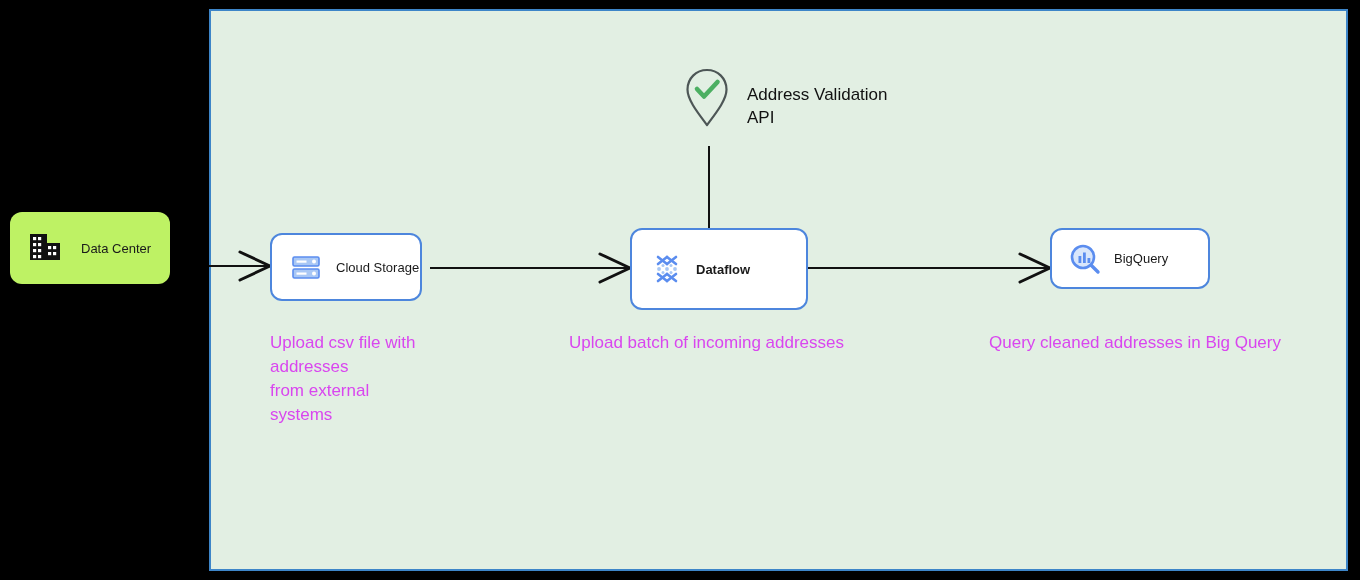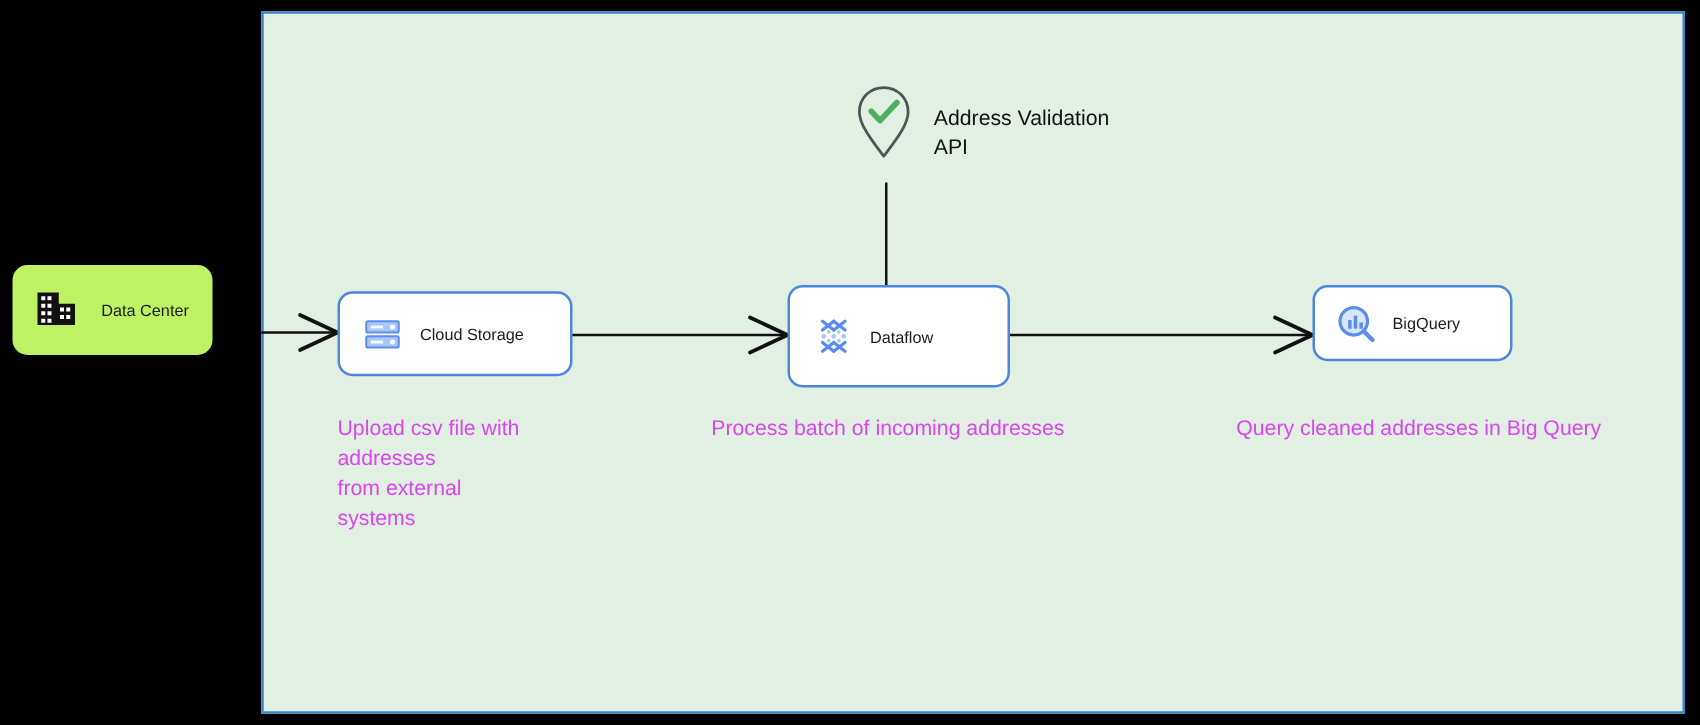--- a/index.html
+++ b/index.html
@@ -70,35 +70,35 @@
   }
   .svc-node .svc-label {
     font-size: 13px;
     color: #1a1a1a;
     white-space: nowrap;
   }
 
   #cloudstorage-node {
     left: 270px;
     top: 233px;
-    width: 188px;
+    width: 152px;
     height: 68px;
     align-items: center;
   }
   #cloudstorage-node .svc-icon { width: 32px; height: 32px; margin-left: 18px; }
   #cloudstorage-node .svc-label { margin-left: 14px; }
 
   #dataflow-node {
     left: 630px;
     top: 228px;
     width: 178px;
     height: 82px;
   }
   #dataflow-node .svc-icon { width: 34px; height: 34px; margin-left: 18px; }
-  #dataflow-node .svc-label { margin-left: 12px; }
+  #dataflow-node .svc-label { margin-left: 12px; font-weight: bold; }
 
   #bigquery-node {
     left: 1050px;
     top: 228px;
     width: 160px;
     height: 61px;
   }
   #bigquery-node .svc-icon { width: 34px; height: 34px; margin-left: 16px; }
   #bigquery-node .svc-label { margin-left: 12px; }
 
@@ -263,14 +263,14 @@
 
     <path d="M13 22 L20 29.5 L33.5 15" fill="none" stroke="#4caf62" stroke-width="4.6" stroke-linecap="round" stroke-linejoin="round"></path>
   </svg>
   <span class="api-label">Address Validation
 API</span>
 </div>
 
 <div id="caption-upload" class="caption">Upload csv file with addresses
 from external
 systems</div>
-<div id="caption-process" class="caption">Process batch of incoming addresses</div>
+<div id="caption-process" class="caption">Upload batch of incoming addresses</div>
 <div id="caption-store" class="caption">Query cleaned addresses in Big Query</div>
 
 </body></html>

